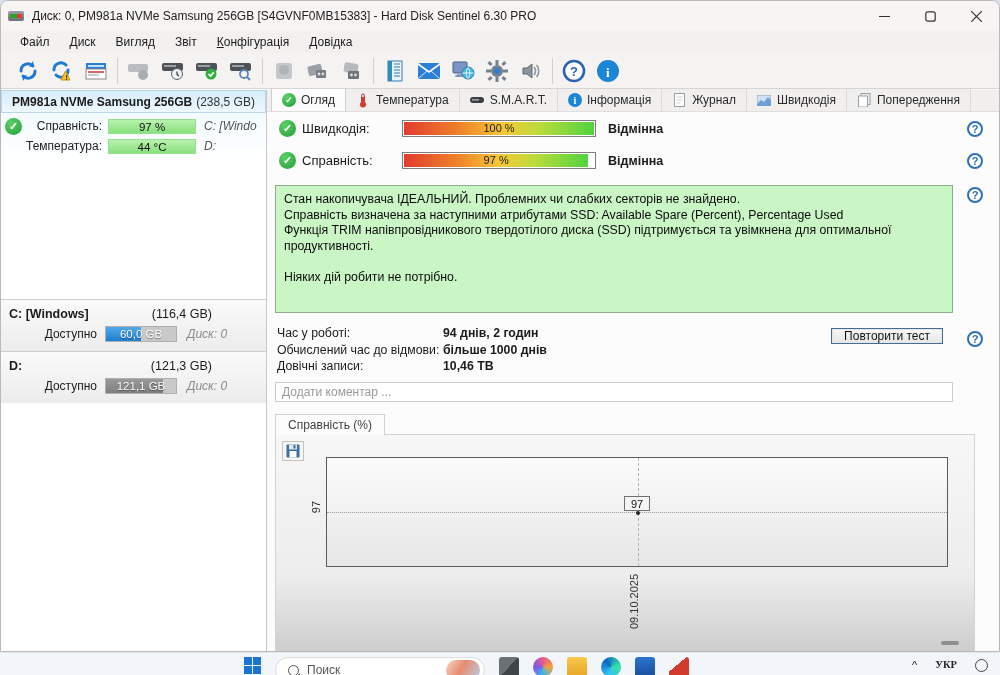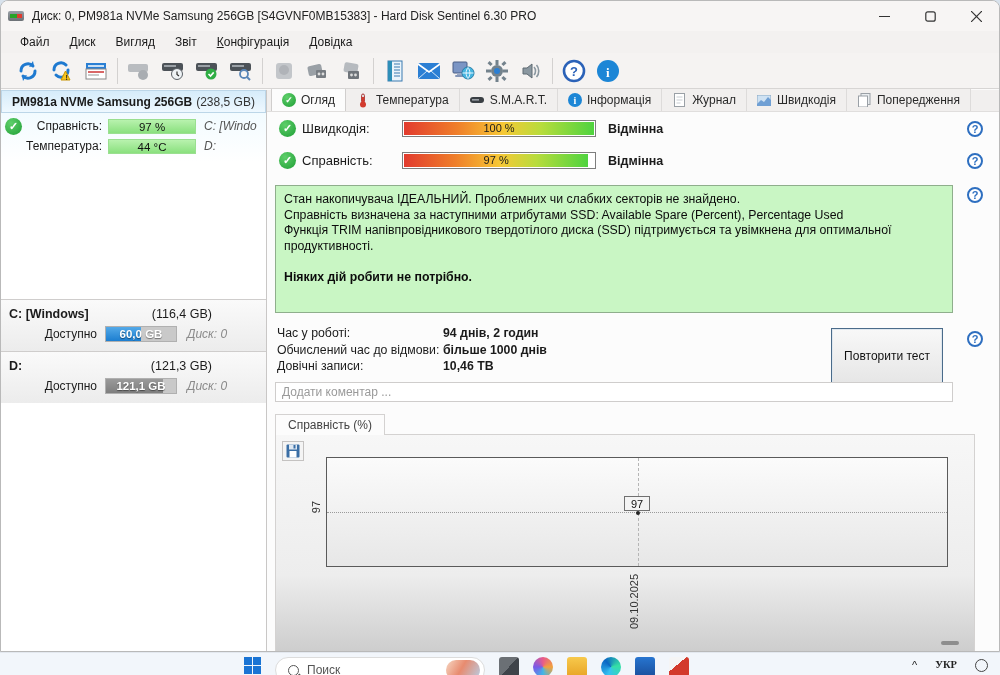--- a/index.html
+++ b/index.html
@@ -49,49 +49,49 @@
   .part-block { border-top:1px solid #cfcdcc; background:linear-gradient(#fafafa,#ececec); padding:4px 8px 7px 8px; }
   .part-line1 { display:flex; font-size:12.5px; height:20px; align-items:center; }
   .part-line1 .pname { font-weight:bold; }
   .part-line1 .psize { margin-left:auto; margin-right:46px; }
   .part-line2 { display:flex; align-items:center; height:20px; }
   .part-line2 .avail { width:96px; text-align:right; padding-right:8px; font-size:12px; }
   .pbar { width:72px; height:16px; background:#c9c9c9; border:1px solid #b0b0b0; position:relative; overflow:hidden; }
   .pbar .fill { position:absolute; left:0; top:0; bottom:0; }
   .pbar .fill.blue { background:linear-gradient(#53a9e8,#1c7ed0); }
   .pbar .fill.gray { background:linear-gradient(#9a9a9a,#7e7e7e); }
-  .pbar .ptext { position:absolute; inset:0; text-align:center; font-weight:bold; color:#fff; font-size:11.5px; line-height:15px; text-shadow:0 1px 1px rgba(0,0,0,.45); }
+  .pbar .ptext { position:absolute; inset:0; text-align:center; font-weight:normal; color:#fff; font-size:11.5px; line-height:15px; text-shadow:0 1px 1px rgba(0,0,0,.45); }
   .part-line2 .pdisk { margin-left:10px; font-style:italic; color:#8a8a8a; font-size:12px; }
 
   
   .tabbar { position:absolute; left:0; top:0; right:0; height:22px; background:#f1efee; border-bottom:1px solid #e0dedd; display:flex; align-items:flex-end; padding-left:4px; }
   .tab { height:22px; display:flex; align-items:center; gap:5px; padding:0 10px; font-size:12px; color:#2a2a2a; border-right:1px solid #dddbda; background:#f1efee; }
   .tab.active { background:#fcfcfc; border-right:1px solid #d0cecd; border-left:1px solid #d0cecd; font-weight:normal; }
   .tab-ico { width:15px; height:15px; display:flex; align-items:center; justify-content:center; }
   .gcheck.sm { width:14px; height:14px; font-size:9px; margin:0; }
   .info-ico { width:14px; height:14px; border-radius:50%; background:#1c86d6; color:#fff; font-size:10px; font-weight:bold; font-family:"Liberation Serif",serif; display:flex; align-items:center; justify-content:center; }
   .help-ico { width:16px; height:16px; border-radius:50%; border:2px solid #2e6fc0; color:#2e6fc0; background:#fff; font-size:11px; font-weight:bold; display:flex; align-items:center; justify-content:center; }
 
   
   .metric-row { position:absolute; left:12px; display:flex; align-items:center; }
   .metric-row .mlabel { width:100px; font-size:13px; margin-left:2px; }
   .grad-bar { width:194px; height:17px; border:1px solid #7d7d7d; background:#fff; padding:1px; }
   .grad-fill { height:100%; background:linear-gradient(90deg,#e23b2e 0%,#ef7f2a 28%,#f7c835 52%,#b8dc3c 72%,#4fd33f 100%); text-align:center; font-size:11px; line-height:13px; color:#1b1b1b; }
   .rating { font-weight:bold; font-size:12.5px; margin-left:12px; }
   .help-right { position:absolute; right:16px; }
 
   .status-box { position:absolute; left:8px; top:95px; width:678px; height:128px; background:#c9f6c4; border:1px solid #8fae8c; padding:6px 8px; font-size:12.3px; line-height:15.5px; color:#0c0c0c; }
-  .status-box .bold-line { font-weight:bold; margin-top:16px; }
+  .status-box .bold-line { font-weight:normal; margin-top:16px; }
 
   .stats { position:absolute; left:10px; top:236px; font-size:12.3px; }
   .stats .srow { display:flex; height:16.5px; }
   .stats .slabel { width:166px; }
   .stats .svalue { font-weight:bold; }
 
-  .retest-btn { position:absolute; right:56px; top:238px; padding:20px 12px; font-size:12px; background:linear-gradient(#f8f8f8,#e6e6e6); border:1px solid #4a6b8a; border-radius:0; box-shadow:0 0 0 1px #dfe7ee inset; color:#111; }
+  .retest-btn { position:absolute; right:56px; top:238px; padding:0 12px; font-size:12px; background:linear-gradient(#f8f8f8,#e6e6e6); border:1px solid #4a6b8a; border-radius:0; box-shadow:0 0 0 1px #dfe7ee inset; color:#111; }
 
   .comment-input { position:absolute; left:8px; top:292px; width:678px; height:20px; border:1px solid #cfcdcc; background:#fff; font-size:12px; color:#999; padding:2px 6px; font-family:"Liberation Sans",sans-serif; }
   .comment-input::placeholder { color:#9a9a9a; }
 
   
   .chart-tab { position:absolute; left:8px; top:324px; height:21px; padding:0 12px; background:#fcfcfc; border:1px solid #d4d2d1; border-bottom:none; display:flex; align-items:center; font-size:12px; color:#444; z-index:2; }
   .chart-panel { position:absolute; left:8px; top:344px; width:700px; height:257px; border:1px solid #d4d2d1; background:linear-gradient(#f7f7f7 0%, #ededed 55%, #bdbdbd 100%); }
   .save-btn { position:absolute; left:6px; top:6px; width:22px; height:20px; border:1px solid #c4c2c1; background:#f4f4f4; display:flex; align-items:center; justify-content:center; }
   .plot { position:absolute; left:50px; top:22px; width:622px; height:110px; border:1px solid #5a5a5a; background:linear-gradient(#fbfbfb,#e7e7e7); }
   .ytick { position:absolute; left:34px; top:66px; font-size:11px; color:#333; transform:rotate(-90deg); transform-origin:center; }

